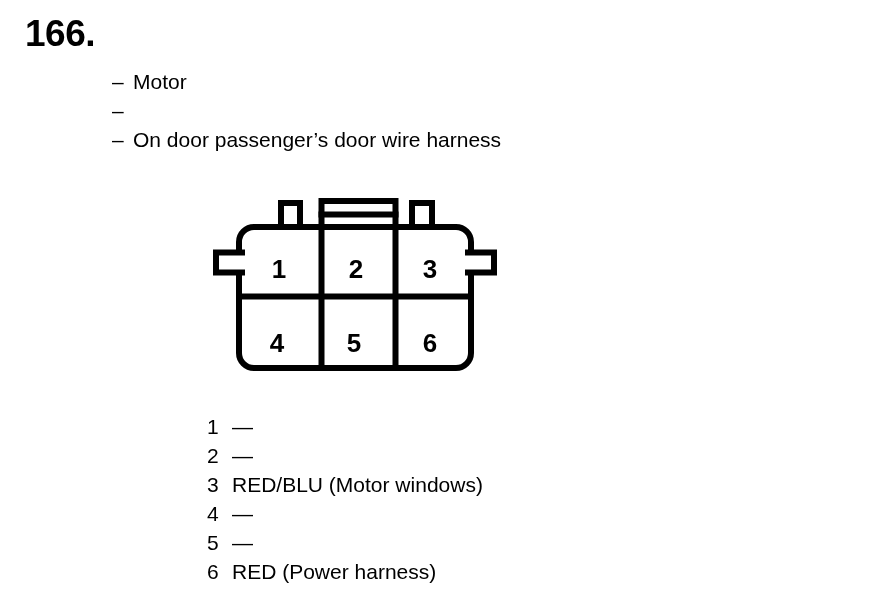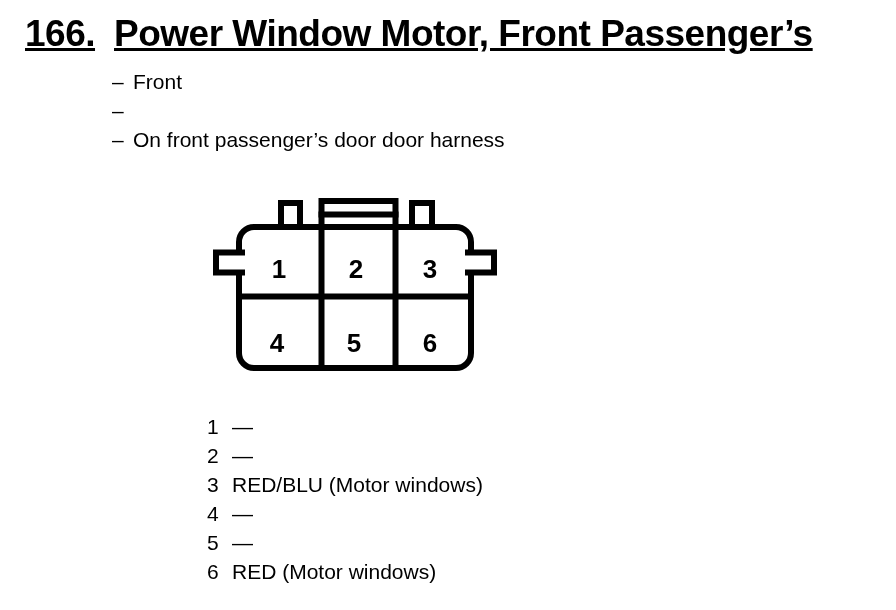--- a/index.html
+++ b/index.html
@@ -17,21 +17,20 @@
     position: absolute;
     left: 25px;
     top: 14px;
     display: flex;
     align-items: baseline;
     font-weight: bold;
     font-size: 37px;
     letter-spacing: -0.5px;
     white-space: nowrap;
     line-height: 1.1;
-    text-decoration: underline;
   }
   .heading .item-number { margin-right: 19px; }
   
   .attributes {
     position: absolute;
     left: 112px;
     top: 67px;
     font-size: 21px;
     line-height: 29px;
     white-space: nowrap;
@@ -68,34 +67,33 @@
   .pin-row { display: flex; }
   .pin-row .pin-num { width: 25px; flex: 0 0 25px; }
 </style>
 </head>
 <body>
 
 <div class="page">
 
   <div class="heading">
     <span class="item-number">166.</span>
-    <span class="title-text">Power Window Motor, Front Passenger’s</span>
   </div>
 
   <div class="attributes">
     <div class="attr-row">
       <span class="dash">–</span>
-      <span>Front</span>
+      <span>Motor</span>
     </div>
     <div class="attr-row">
       <span class="dash">–</span>
     </div>
     <div class="attr-row">
       <span class="dash">–</span>
-      <span>On front passenger’s door door harness</span>
+      <span>On door passenger’s door wire harness</span>
     </div>
   </div>
 
   <svg class="connector-svg" width="310" height="195" viewBox="200 188 310 195" fill="none">
 
     <path d="M 281 226 L 281 201 L 300 201 L 300 226" fill="none"></path>
     <path d="M 412 226 L 412 201 L 432 201 L 432 226" fill="none"></path>
 
     <rect x="239" y="225" width="232" height="141" rx="15" ry="15" fill="#ffffff"></rect>
 
@@ -131,17 +129,17 @@
     <div class="pin-row">
       <span class="pin-num">4</span>
       <span class="pin-wire">—</span>
     </div>
     <div class="pin-row">
       <span class="pin-num">5</span>
       <span class="pin-wire">—</span>
     </div>
     <div class="pin-row">
       <span class="pin-num">6</span>
-      <span class="pin-wire">RED (Motor windows)</span>
+      <span class="pin-wire">RED (Power harness)</span>
     </div>
   </div>
 
 </div>
 
 </body></html>

